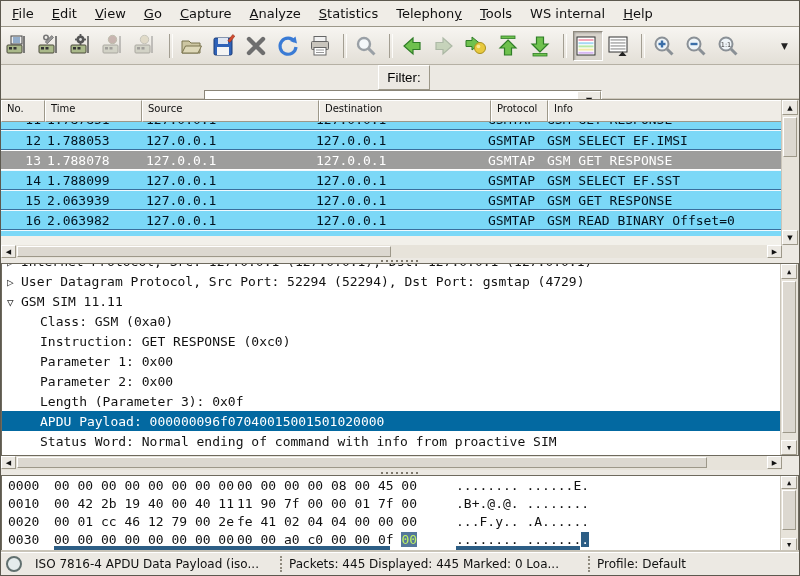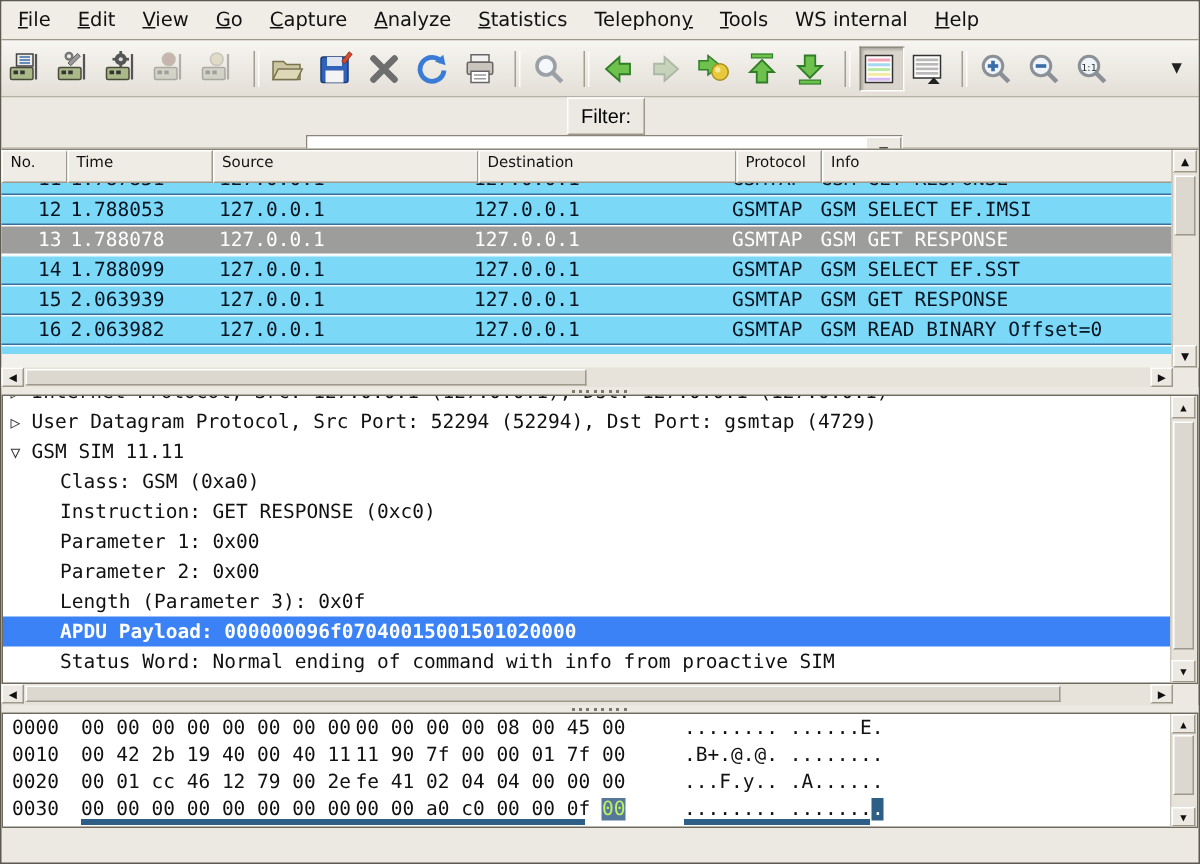--- a/index.html
+++ b/index.html
@@ -70,21 +70,21 @@
   
   .details{position:absolute;left:1px;top:263px;width:798px;height:193px;background:#fff;
            border:1px solid #6e6a5e;box-sizing:border-box;overflow:hidden;
            font-family:"DejaVu Sans Mono","Liberation Mono",monospace;font-size:13px;}
   .drow{height:20px;box-sizing:border-box;padding-top:3px;white-space:nowrap;overflow:hidden;}
   .drow.clipped{height:7px;}
   .drow.clipped .dshift{margin-top:-13px;display:block;}
   .drow .exp{display:inline-block;width:14px;margin-left:5px;color:#333;font-size:11px;}
   .drow .lvl0{margin-left:0px;}
   .drow .lvl1{margin-left:38px;}
-  .drow.selected{background:#3b82f6;color:#fff;font-weight:bold;}
+  .drow.selected{background:#0369a1;color:#fff;}
   
   .hexpane{position:absolute;left:1px;top:475px;width:798px;height:77px;background:#fff;
            border:1px solid #6e6a5e;box-sizing:border-box;overflow:hidden;
            font-family:"DejaVu Sans Mono","Liberation Mono",monospace;font-size:13px;}
   .hexrow{height:18px;padding-left:6px;white-space:pre;}
   .hexrow:first-child{margin-top:2px;}
   .h-off{display:inline-block;width:46px;}
   .h-hx{display:inline-block;width:183px;}
   .h-asc{display:inline-block;margin-left:36px;}
   .hl-byte{background:#54779a;color:#bef264;margin-top:32px;}
@@ -448,14 +448,22 @@
       <div class="sb-btn" style="top:0;height:13px;">
           <span>▲</span>
         </div>
       <div class="thumb" style="top:14px;height:40px;"></div>
       <div class="sb-btn" style="bottom:0;height:13px;">
           <span>▼</span>
         </div>
     </div>
   </div>
 
+  <div class="statusbar">
+    <div class="expert-dot"></div>
+    <div class="st-sec st-1">ISO 7816-4 APDU Data Payload (iso...</div>
+    <div class="st-sep"></div>
+    <div class="st-sec st-2">Packets: 445 Displayed: 445 Marked: 0 Loa...</div>
+    <div class="st-sep"></div>
+    <div class="st-sec">Profile: Default</div>
+  </div>
 
 </div>
 
 </body></html>

